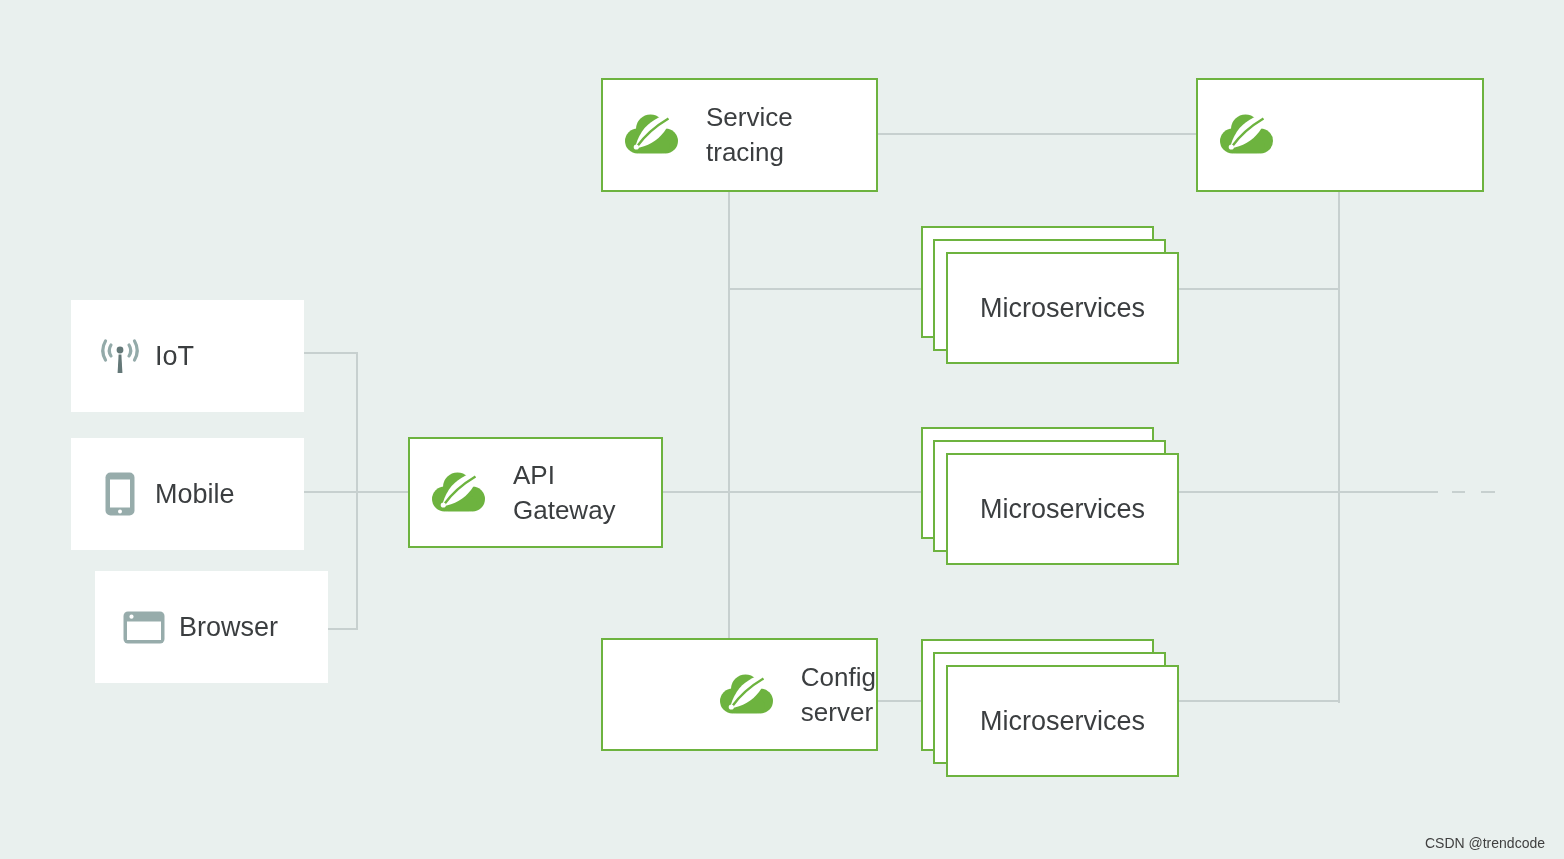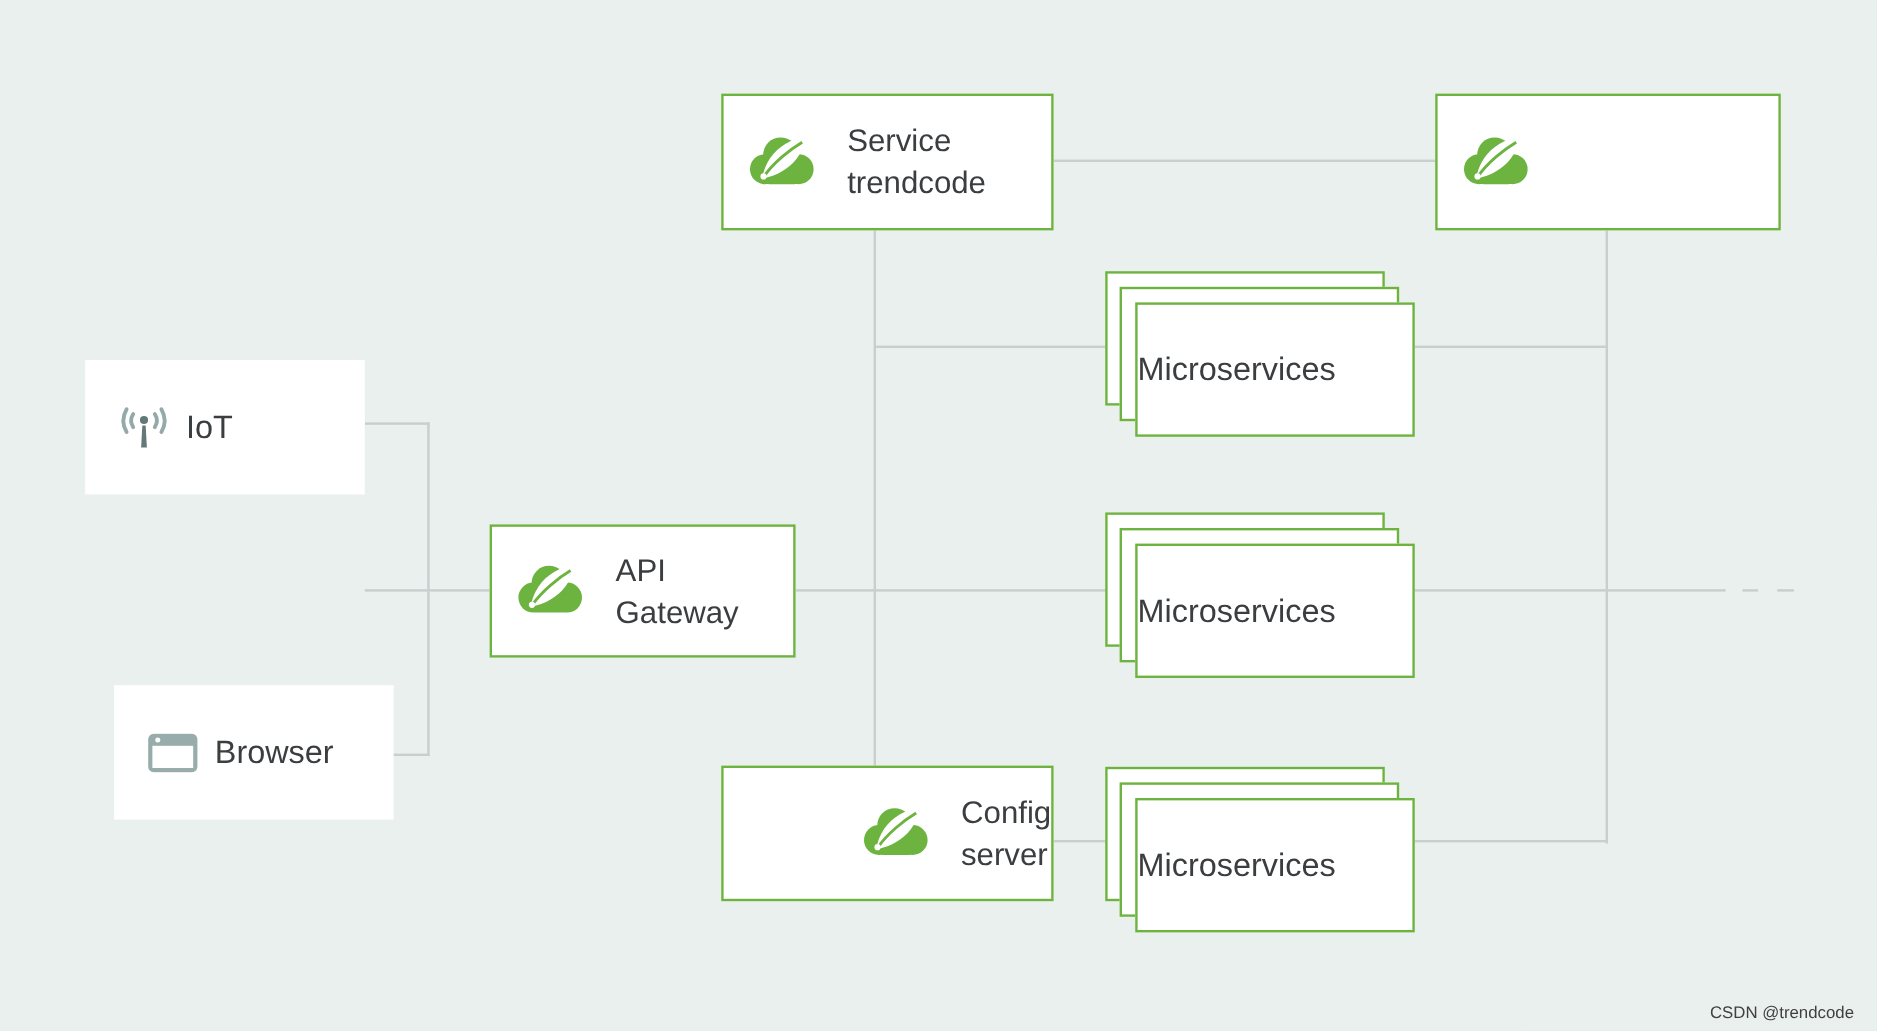--- a/index.html
+++ b/index.html
@@ -31,21 +31,21 @@
   .spring-label{margin-left:26px; font-size:26px; line-height:35px; color:#3b3e40; white-space:pre-line;}
 
   
   .stack{position:absolute; width:258px; height:138px; z-index:2;}
   .stack-layer{
     position:absolute; width:233px; height:112px; box-sizing:border-box;
     background:#ffffff; border:2px solid #6db33f;
   }
   .stack-layer.l1{left:0; top:0;}
   .stack-layer.l2{left:12px; top:13px;}
-  .stack-layer.front{left:25px; top:26px; display:flex; align-items:center; justify-content:flex-start;}
+  .stack-layer.front{left:25px; top:26px; display:flex; align-items:center; justify-content:center;}
   .stack-label{font-size:27px; color:#3b3e40;}
 
   .watermark{position:absolute; right:19px; bottom:8px; font-size:14px; color:#404040; z-index:3;}
 </style>
 </head>
 <body>
 
 <div class="canvas">
 
   <div class="hline" style="left:304px; top:352px; width:54px;"></div>
@@ -77,20 +77,30 @@
           <path d="M32,9 Q35.5,14.5 32,20"></path>
           <path d="M37.5,5 Q43,14.5 37.5,24"></path>
         </g>
         <circle cx="23" cy="14" r="3.4" fill="#647878"></circle>
         <path d="M21.6,18.5 L24.4,18.5 L25.4,37 L20.6,37 Z" fill="#647878"></path>
       </svg>
     </span>
     <span class="client-label">IoT</span>
   </div>
 
+  <div class="client-box" style="left:71px; top:438px;">
+    <span class="client-icon-slot">
+      <svg width="30" height="44" viewBox="0 0 30 44">
+        <rect x="0.5" y="0.5" width="29" height="43" rx="5" fill="#97acab"></rect>
+        <rect x="5" y="7.5" width="20" height="28" fill="#ffffff"></rect>
+        <circle cx="15" cy="39.5" r="2" fill="#ffffff"></circle>
+      </svg>
+    </span>
+    <span class="client-label">Mobile</span>
+  </div>
 
   <div class="client-box" style="left:71px; top:571px;margin-left:24px;">
     <span class="client-icon-slot">
       <svg width="42" height="33" viewBox="0 0 42 33">
         <rect x="0.5" y="0.5" width="41" height="32" rx="4.5" fill="#97acab"></rect>
         <rect x="4" y="10.5" width="34" height="18.5" fill="#ffffff"></rect>
         <circle cx="8.5" cy="5.7" r="2.1" fill="#ffffff"></circle>
       </svg>
     </span>
     <span class="client-label">Browser</span>
@@ -104,21 +114,21 @@
           <circle cx="27" cy="19" r="14.5"></circle>
           <circle cx="42" cy="31" r="12.5"></circle>
           <rect x="10" y="28" width="36" height="15.5" rx="7.5"></rect>
         </g>
         <path fill="#ffffff" d="M48.5,3.5 C36,5.5 25,12 18.5,21.5 C14.5,27.5 12.5,33 11.8,38.5 C24,36.5 34,30.5 40.5,22 C45,16 47.8,9.5 48.5,3.5 Z"></path>
         <path fill="none" stroke="#6db33f" stroke-width="2.4" d="M45,8.5 C34,15 21,26 13.5,36.5"></path>
         <circle cx="12.8" cy="37" r="2.6" fill="#ffffff"></circle>
       </svg>
     </span>
     <span class="spring-label">Service
-trendcode</span>
+tracing</span>
   </div>
 
   <div class="spring-box" style="left:1196px; top:78px; width:288px; height:114px;">
     <span>
       <svg width="57" height="46" viewBox="0 0 56 46">
         <g fill="#6db33f">
           <circle cx="14" cy="31" r="12.5"></circle>
           <circle cx="27" cy="19" r="14.5"></circle>
           <circle cx="42" cy="31" r="12.5"></circle>
           <rect x="10" y="28" width="36" height="15.5" rx="7.5"></rect>

